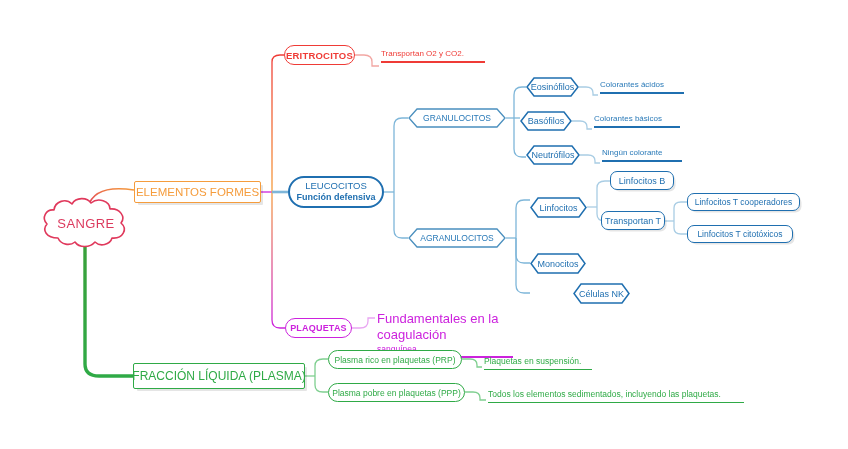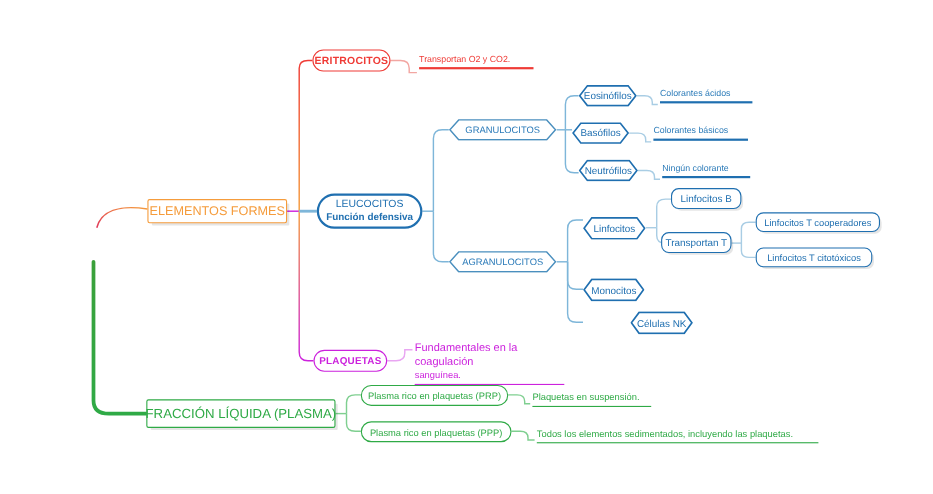--- a/index.html
+++ b/index.html
@@ -110,20 +110,29 @@
     <path d="M674,221 L674,228 Q674,234 681,234 L687,234" fill="none" stroke="#a9cde4" stroke-width="1.3"></path>
 
     <path d="M305,376 L315,376" fill="none" stroke="#7fcf90" stroke-width="1.3"></path>
     <path d="M315,376 L315,366 Q315,359 323,359 L328,359" fill="none" stroke="#7fcf90" stroke-width="1.3"></path>
     <path d="M315,376 L315,385 Q315,392 323,392 L328,392" fill="none" stroke="#7fcf90" stroke-width="1.3"></path>
 
     <path d="M462,359 L470,359 Q477,359 477,365 L477,367 L482,367" fill="none" stroke="#7fcf90" stroke-width="1.3"></path>
     <path d="M465,392 L473,392 Q480,392 480,398 L480,400 L486,400" fill="none" stroke="#7fcf90" stroke-width="1.3"></path>
   </svg>
 
+  <div class="cloud" style="left:38px;top:196px;width:96px;height:54px;">
+    <svg width="96" height="54" viewBox="0 0 96 54">
+      <path d="M20,42 C8,42 4,34 9,28 C3,22 8,13 16,14 C17,5 28,2 34,8
+               C38,1 49,1 53,7 C60,1 72,5 72,13 C82,12 88,21 83,27
+               C90,33 85,43 74,42 C72,49 62,51 57,46
+               C52,52 41,52 37,46 C32,50 23,49 20,42 Z" fill="#ffffff" stroke="#e0395c" stroke-width="1.6" stroke-linejoin="round"></path>
+    </svg>
+    <span class="lbl">SANGRE</span>
+  </div>
 
   <div class="node rect sh b-org t-org" style="left:134px;top:181px;width:127px;height:22px;font-size:11.5px;">
     <span>ELEMENTOS FORMES</span>
   </div>
 
   <div class="node round b-red t-red" style="left:284px;top:45px;width:71px;height:20px;font-size:9.5px;font-weight:bold;letter-spacing:.2px;">
     <span>ERITROCITOS</span>
   </div>
   <div class="leaf" style="left:381px;top:49px;width:108px;">
     <span class="txt t-red" style="font-size:8px;">Transportan O2 y CO2.</span>
@@ -214,38 +223,38 @@
     <span>Linfocitos T cooperadores</span>
   </div>
   <div class="node roundrect sh b-blu t-blu" style="left:687px;top:225px;width:106px;height:18px;font-size:8.5px;">
     <span>Linfocitos T citotóxicos</span>
   </div>
 
   <div class="node round b-mag t-mag" style="left:285px;top:318px;width:67px;height:20px;font-size:9px;font-weight:bold;letter-spacing:.2px;">
     <span>PLAQUETAS</span>
   </div>
   <div class="leaf" style="left:377px;top:311px;width:142px;">
-    <span class="txt t-mag" style="font-size:10px;">Fundamentales en la coagulación</span>
+    <span class="txt t-mag" style="font-size:13px;">Fundamentales en la coagulación</span>
     <span class="txt t-mag" style="font-size:8.5px;">sanguínea.</span>
     <div class="ul" style="background:#cc22dd;width:136px;"></div>
   </div>
 
   <div class="node round b-grn t-grn" style="left:328px;top:350px;width:134px;height:19px;font-size:8.5px;">
     <span>Plasma rico en plaquetas (PRP)</span>
   </div>
 
   <div class="node rect sh b-grn t-grn" style="left:133px;top:363px;width:172px;height:26px;font-size:12px;">
     <span>FRACCIÓN LÍQUIDA (PLASMA)</span>
   </div>
   <div class="leaf" style="left:484px;top:356px;width:112px;">
     <span class="txt t-grn" style="font-size:8.5px;">Plaquetas en suspensión.</span>
     <div class="ul" style="background:#2faa46;width:108px;"></div>
   </div>
 
   <div class="node round b-grn t-grn" style="left:328px;top:383px;width:137px;height:19px;font-size:8.5px;">
-    <span>Plasma rico en plaquetas (PPP)</span>
+    <span>Plasma pobre en plaquetas (PPP)</span>
   </div>
   <div class="leaf" style="left:488px;top:389px;width:262px;">
     <span class="txt t-grn" style="font-size:8.5px;">Todos los elementos sedimentados, incluyendo las plaquetas.</span>
     <div class="ul" style="background:#2faa46;width:256px;"></div>
   </div>
 
 </div>
 
 </body></html>

